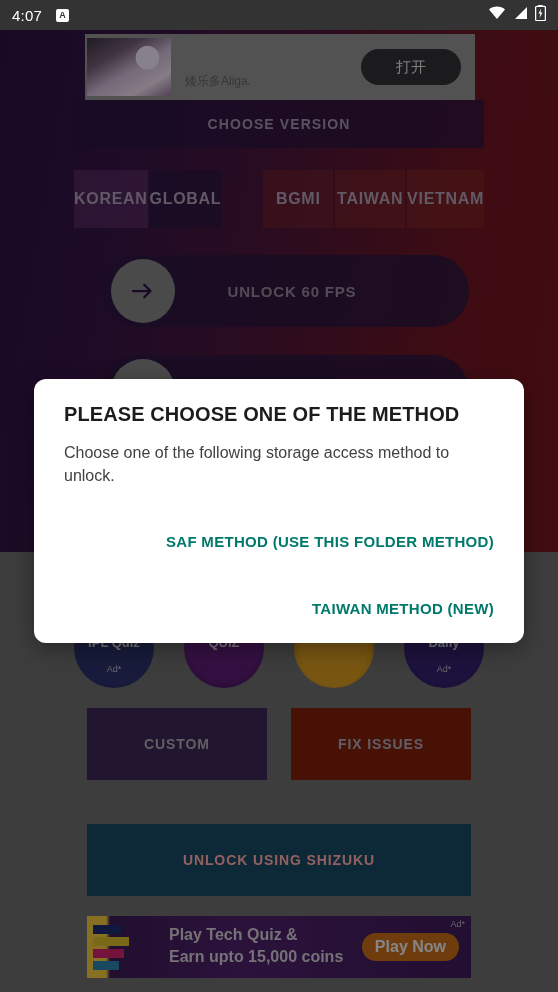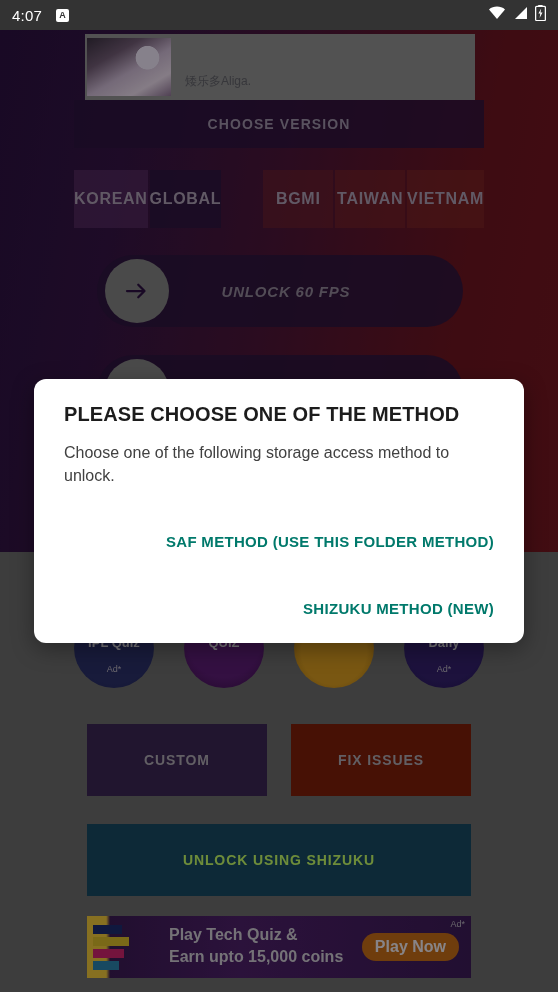--- a/index.html
+++ b/index.html
@@ -106,24 +106,24 @@
     color: #a79aae;
   }
   .vtab.v0 { background: rgba(88, 44, 98, .72); }
   .vtab.v1 { background: rgba(44, 22, 62, .82); }
   .vtab.v2 { background: rgba(116, 36, 44, .52); margin-left: 40px; }
   .vtab.v3 { background: rgba(122, 36, 40, .60); }
   .vtab.v4 { background: rgba(126, 38, 38, .64); }
 
   
   .pill {
-    position: absolute; left: 97px; width: 366px; height: 72px;
+    position: absolute; left: 103px; width: 366px; height: 72px;
     border-radius: 36px;
     background: rgba(44, 22, 62, .88);
-    display: flex; align-items: center; font-style: italic;
+    display: flex; align-items: center;
   }
   #pill-1 { top: 225px; }
   #pill-2 { top: 325px; }
   .pill-circle {
     margin-left: 8px; width: 64px; height: 64px; border-radius: 50%;
     background: #808080; flex: none;
     display: flex; align-items: center; justify-content: center;
   }
   .pill-label {
     flex: 1 1 auto; text-align: center;
@@ -152,37 +152,37 @@
   .ad-circle .ac-ad {
     position: absolute; bottom: 14px; left: 0; right: 0; text-align: center;
     font-size: 9px; color: #b9b4be;
   }
   .ac0 { background: radial-gradient(circle at 50% 40%, #2a2f66 0 70%, #1d2250 100%); }
   .ac1 { background: radial-gradient(circle at 50% 40%, #5a1c72 0 60%, #3a1048 100%); }
   .ac2 { background: radial-gradient(circle at 50% 55%, #d0961f 0 55%, #8a5a12 100%); }
   .ac3 { background: radial-gradient(circle at 50% 40%, #32206a 0 65%, #241450 100%); }
 
   #btn-row {
-    position: absolute; top: 172px; left: 87px;
+    position: absolute; top: 156px; left: 87px;
     width: 384px; height: 72px;
     display: flex; gap: 24px;
   }
   .flat-btn {
     flex: 1 1 0; display: flex; align-items: center; justify-content: center;
     font-size: 14px; font-weight: bold; letter-spacing: .9px; color: #a9a4ad;
   }
   #btn-custom { background: #3a2552; }
   #btn-fix { background: #7a1e09; }
 
   #btn-shizuku {
     position: absolute; top: 272px; left: 87px;
     width: 384px; height: 72px;
     background: #17485f;
     display: flex; align-items: center; justify-content: center;
-    font-size: 14px; font-weight: bold; letter-spacing: .9px; color: #bef264;
+    font-size: 14px; font-weight: bold; letter-spacing: .9px; color: #fca5a5;
   }
 
   #bottom-ad {
     position: absolute; top: 364px; left: 87px;
     width: 384px; height: 62px;
     background: linear-gradient(90deg, #e8c13a 0 5%, #3a1a52 6%, #4b1f66 40%, #3b1a55 100%);
     overflow: hidden;
   }
   #bottom-ad-logo {
     position: absolute; top: 6px; left: 6px; width: 62px; height: 50px;
@@ -249,20 +249,21 @@
 
   <div id="app-bg">
 
     <div id="top-panel">
 
       <div id="top-ad">
         <div id="top-ad-thumb"></div>
         <div id="top-ad-text">
           <div id="top-ad-sub">矮乐多Aliga.</div>
         </div>
+        <div id="top-ad-cta">打开</div>
       </div>
 
       <div id="choose-version-bar">
         <span>CHOOSE VERSION</span>
       </div>
 
       <div id="version-tabs">
         <div class="vtab v0">KOREAN</div>
         <div class="vtab v1">GLOBAL</div>
         <div class="vtab v2">BGMI</div>
@@ -329,21 +330,21 @@
 
     </div>
   </div>
 
   <div id="scrim"></div>
 
   <div id="dialog">
     <div id="dialog-title">PLEASE CHOOSE ONE OF THE METHOD</div>
     <div id="dialog-message">Choose one of the following storage access method to unlock.</div>
     <button class="dlg-action" id="action-saf">SAF METHOD (USE THIS FOLDER METHOD)</button>
-    <button class="dlg-action" id="action-shizuku">SHIZUKU METHOD (NEW)</button>
+    <button class="dlg-action" id="action-shizuku">TAIWAN METHOD (NEW)</button>
   </div>
 
   <div id="status-bar">
     <span id="status-time">4:07</span>
     <span id="status-notif-icon">A</span>
     <span id="status-right">
       <span class="sb-ico">
         <svg width="18" height="14" viewBox="0 0 18 14" aria-hidden="true">
           <path d="M1 3.4 C5.4 -0.4 12.6 -0.4 17 3.4 L9 13 Z" fill="#ffffff"></path>
         </svg>

